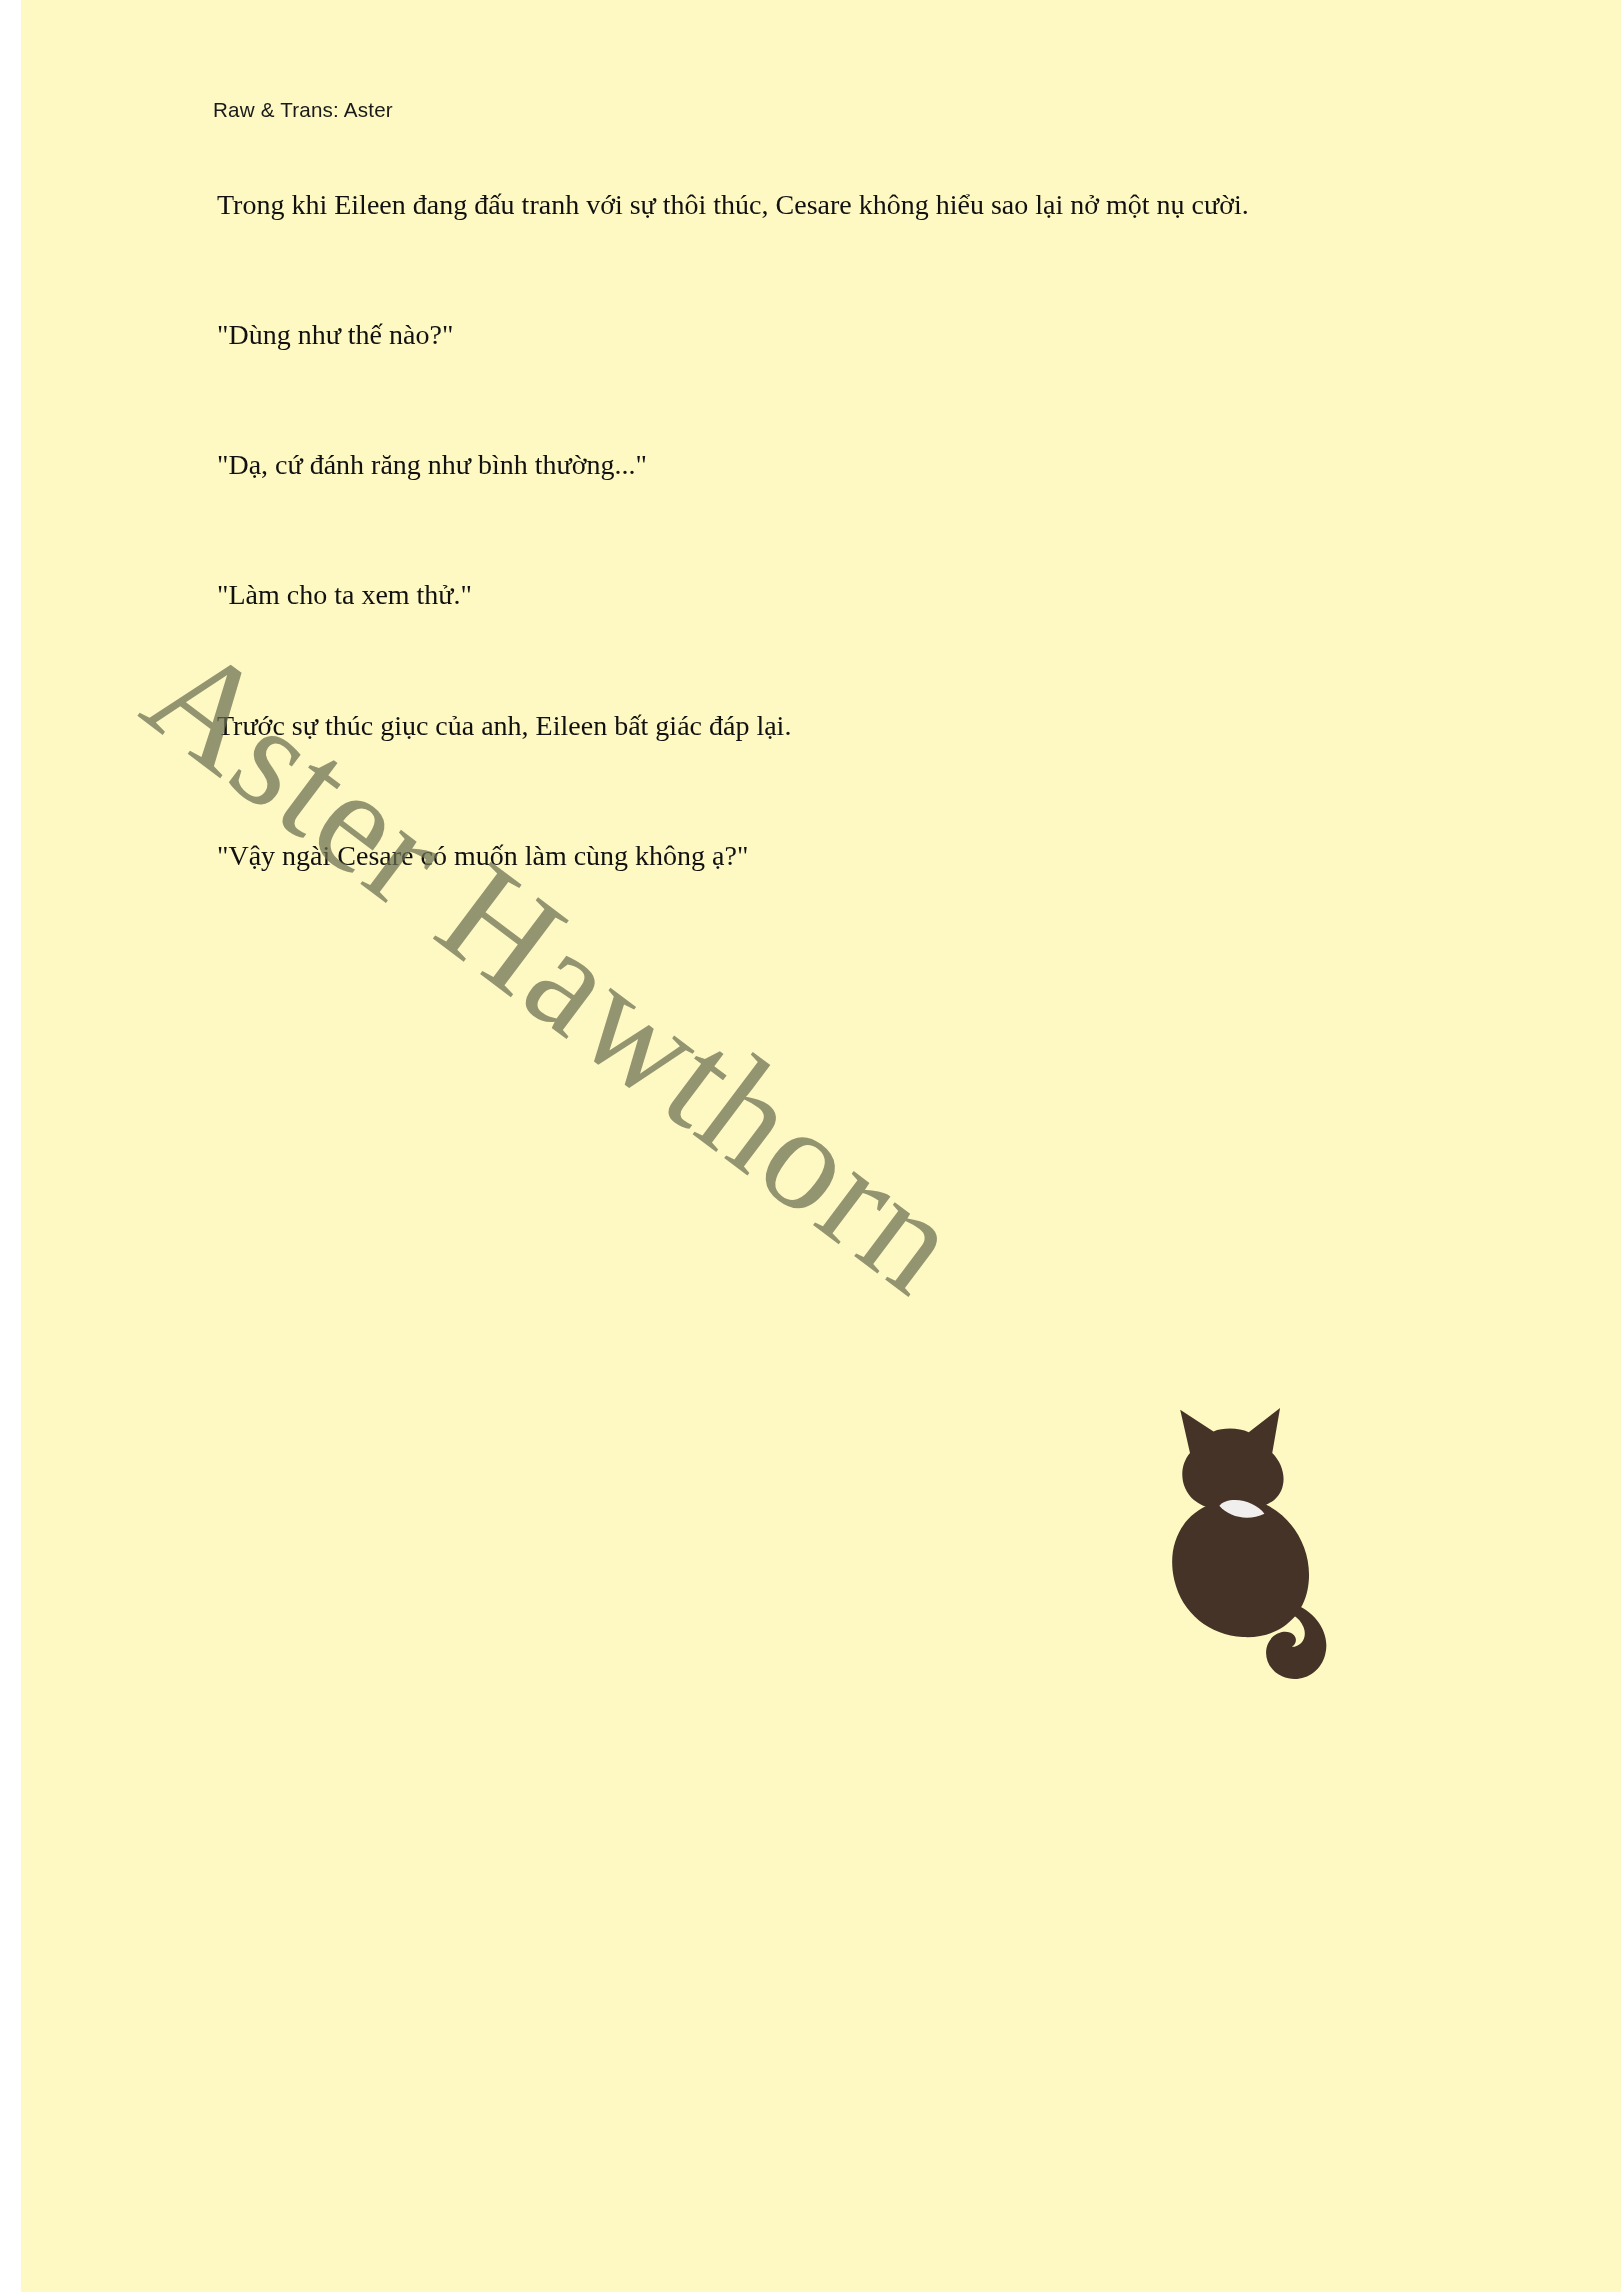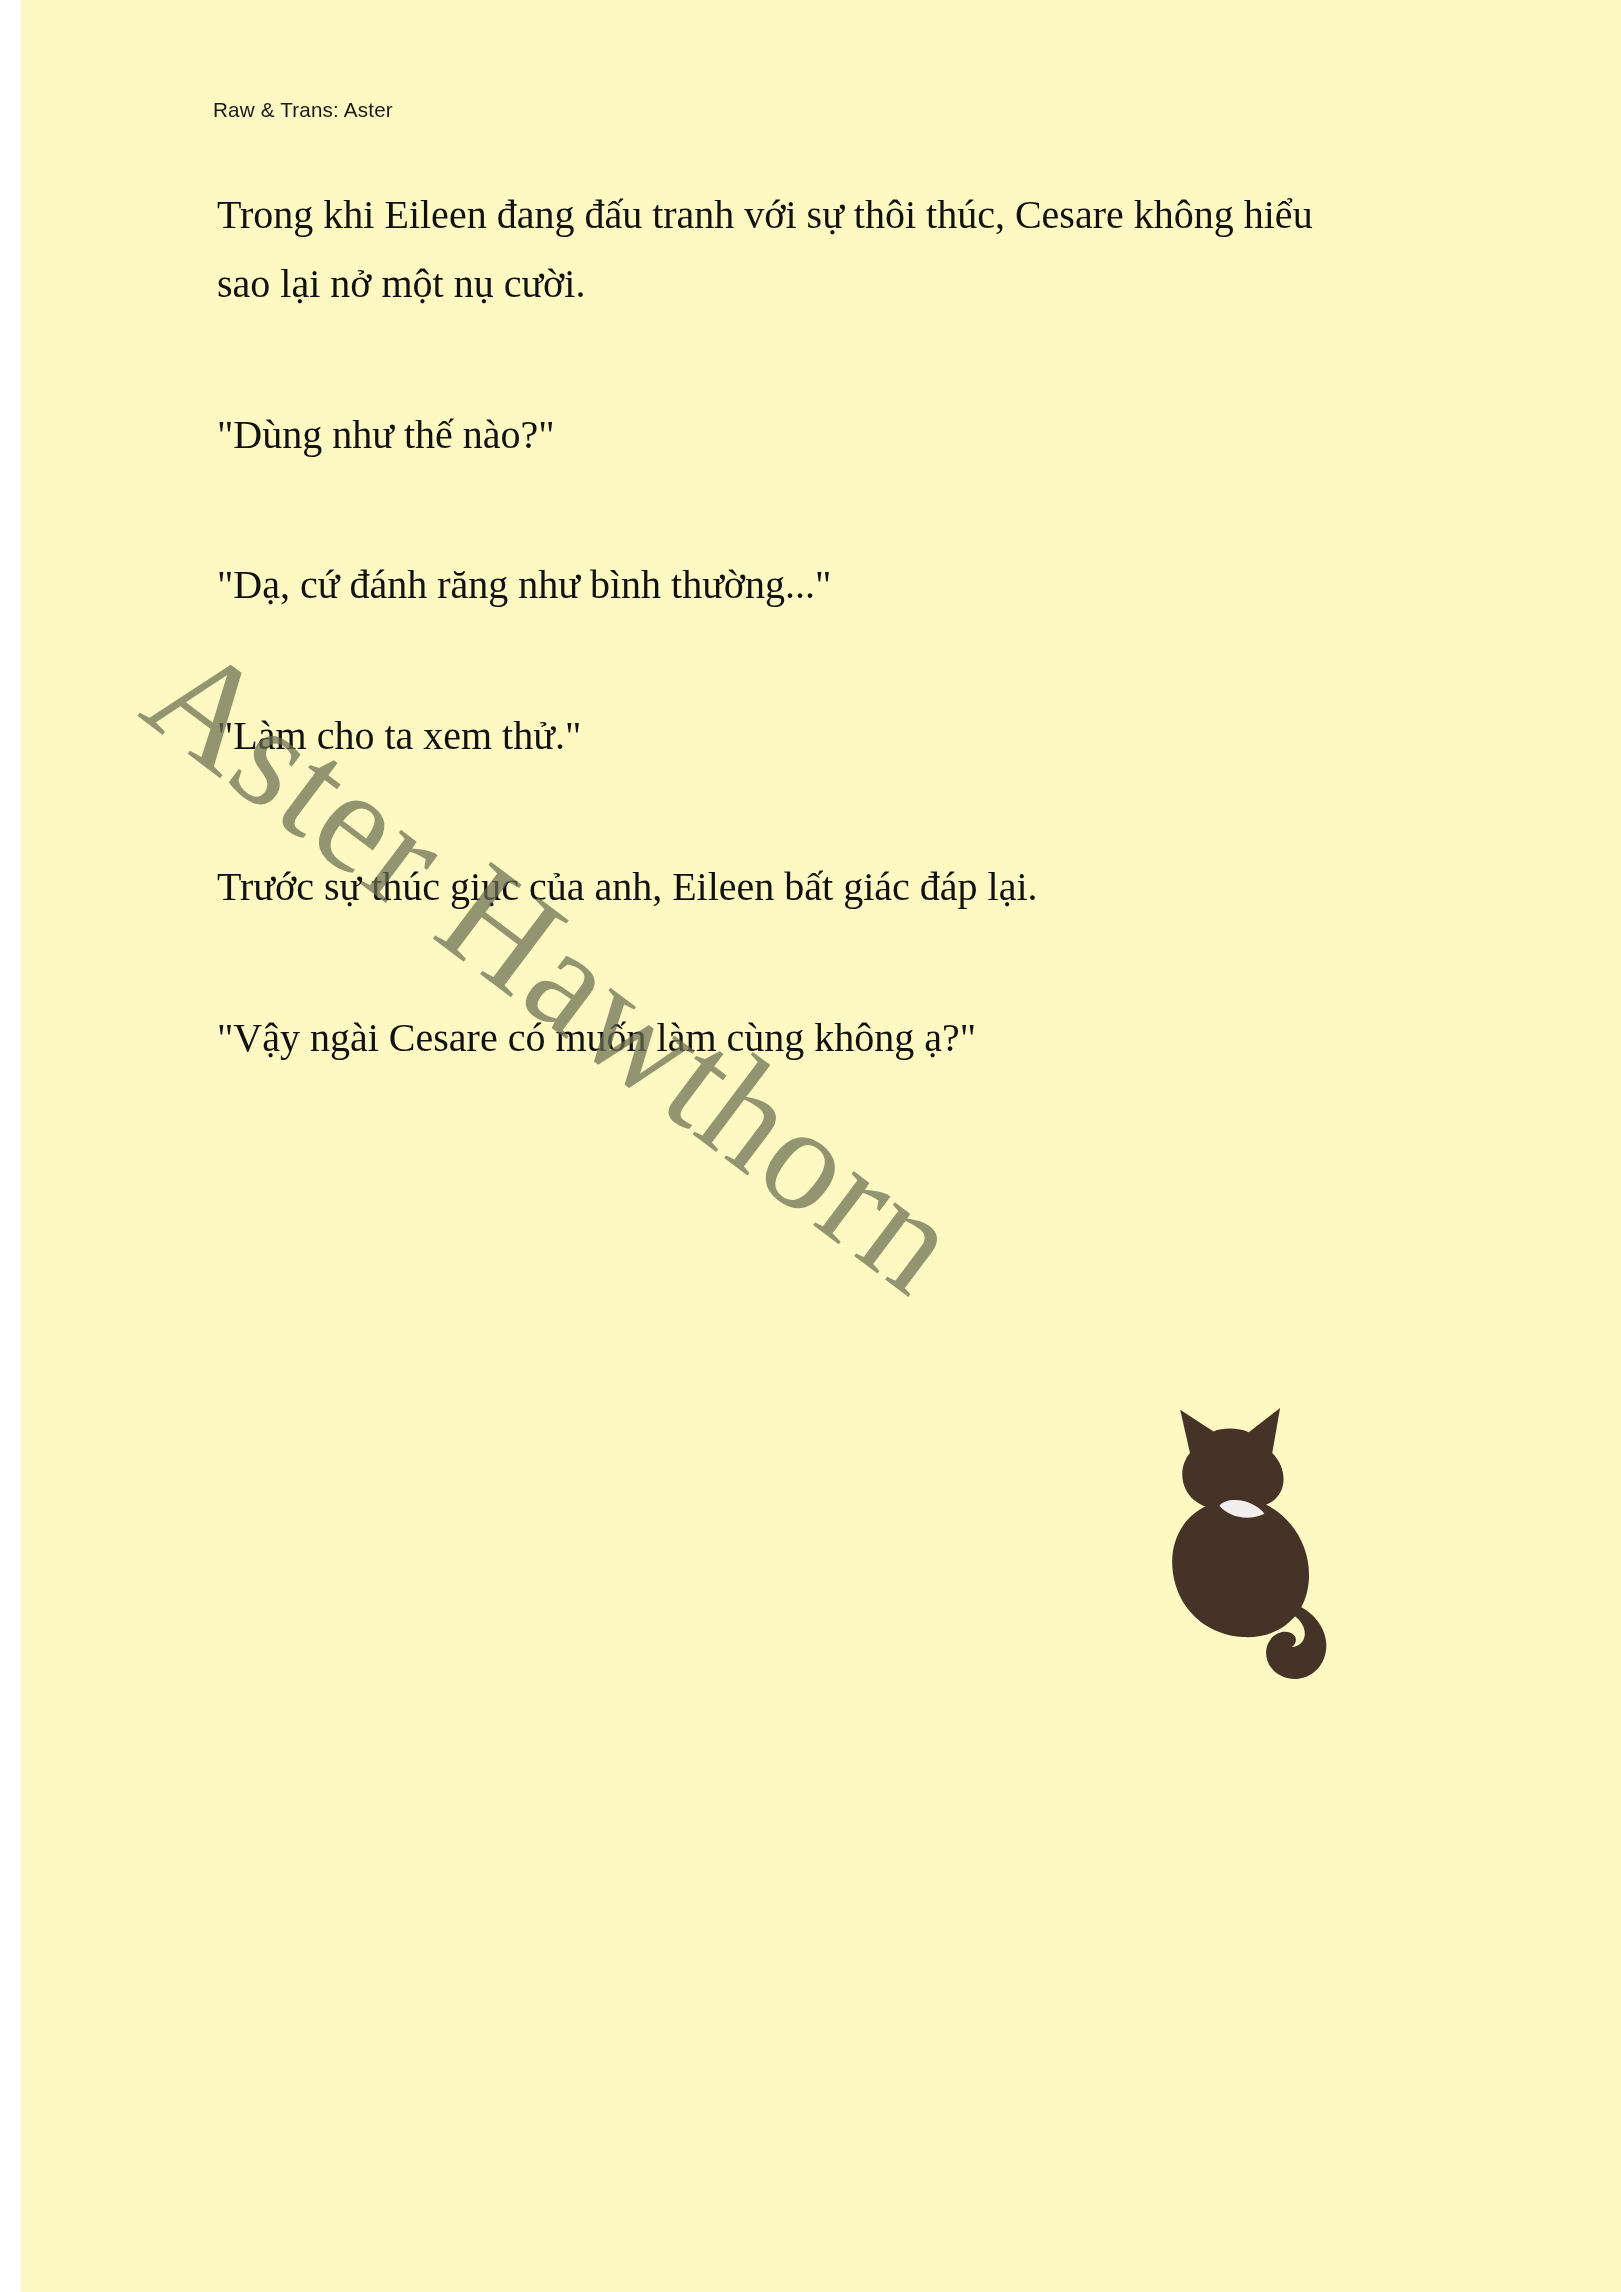--- a/index.html
+++ b/index.html
@@ -28,21 +28,21 @@
     letter-spacing: 0.2px;
   }
   .content {
     position: absolute;
     left: 196px;
     top: 181px;
     width: 1157px;
   }
   .para {
     font-family: "Liberation Serif", serif;
-    font-size: 40px;
+    font-size: 28px;
     line-height: 1.72;
     color: #111111;
     margin: 0 0 82px 0;
     max-width: 1137px;
   }
   .para:last-child {
     margin-bottom: 0;
   }
   
   .watermark {

